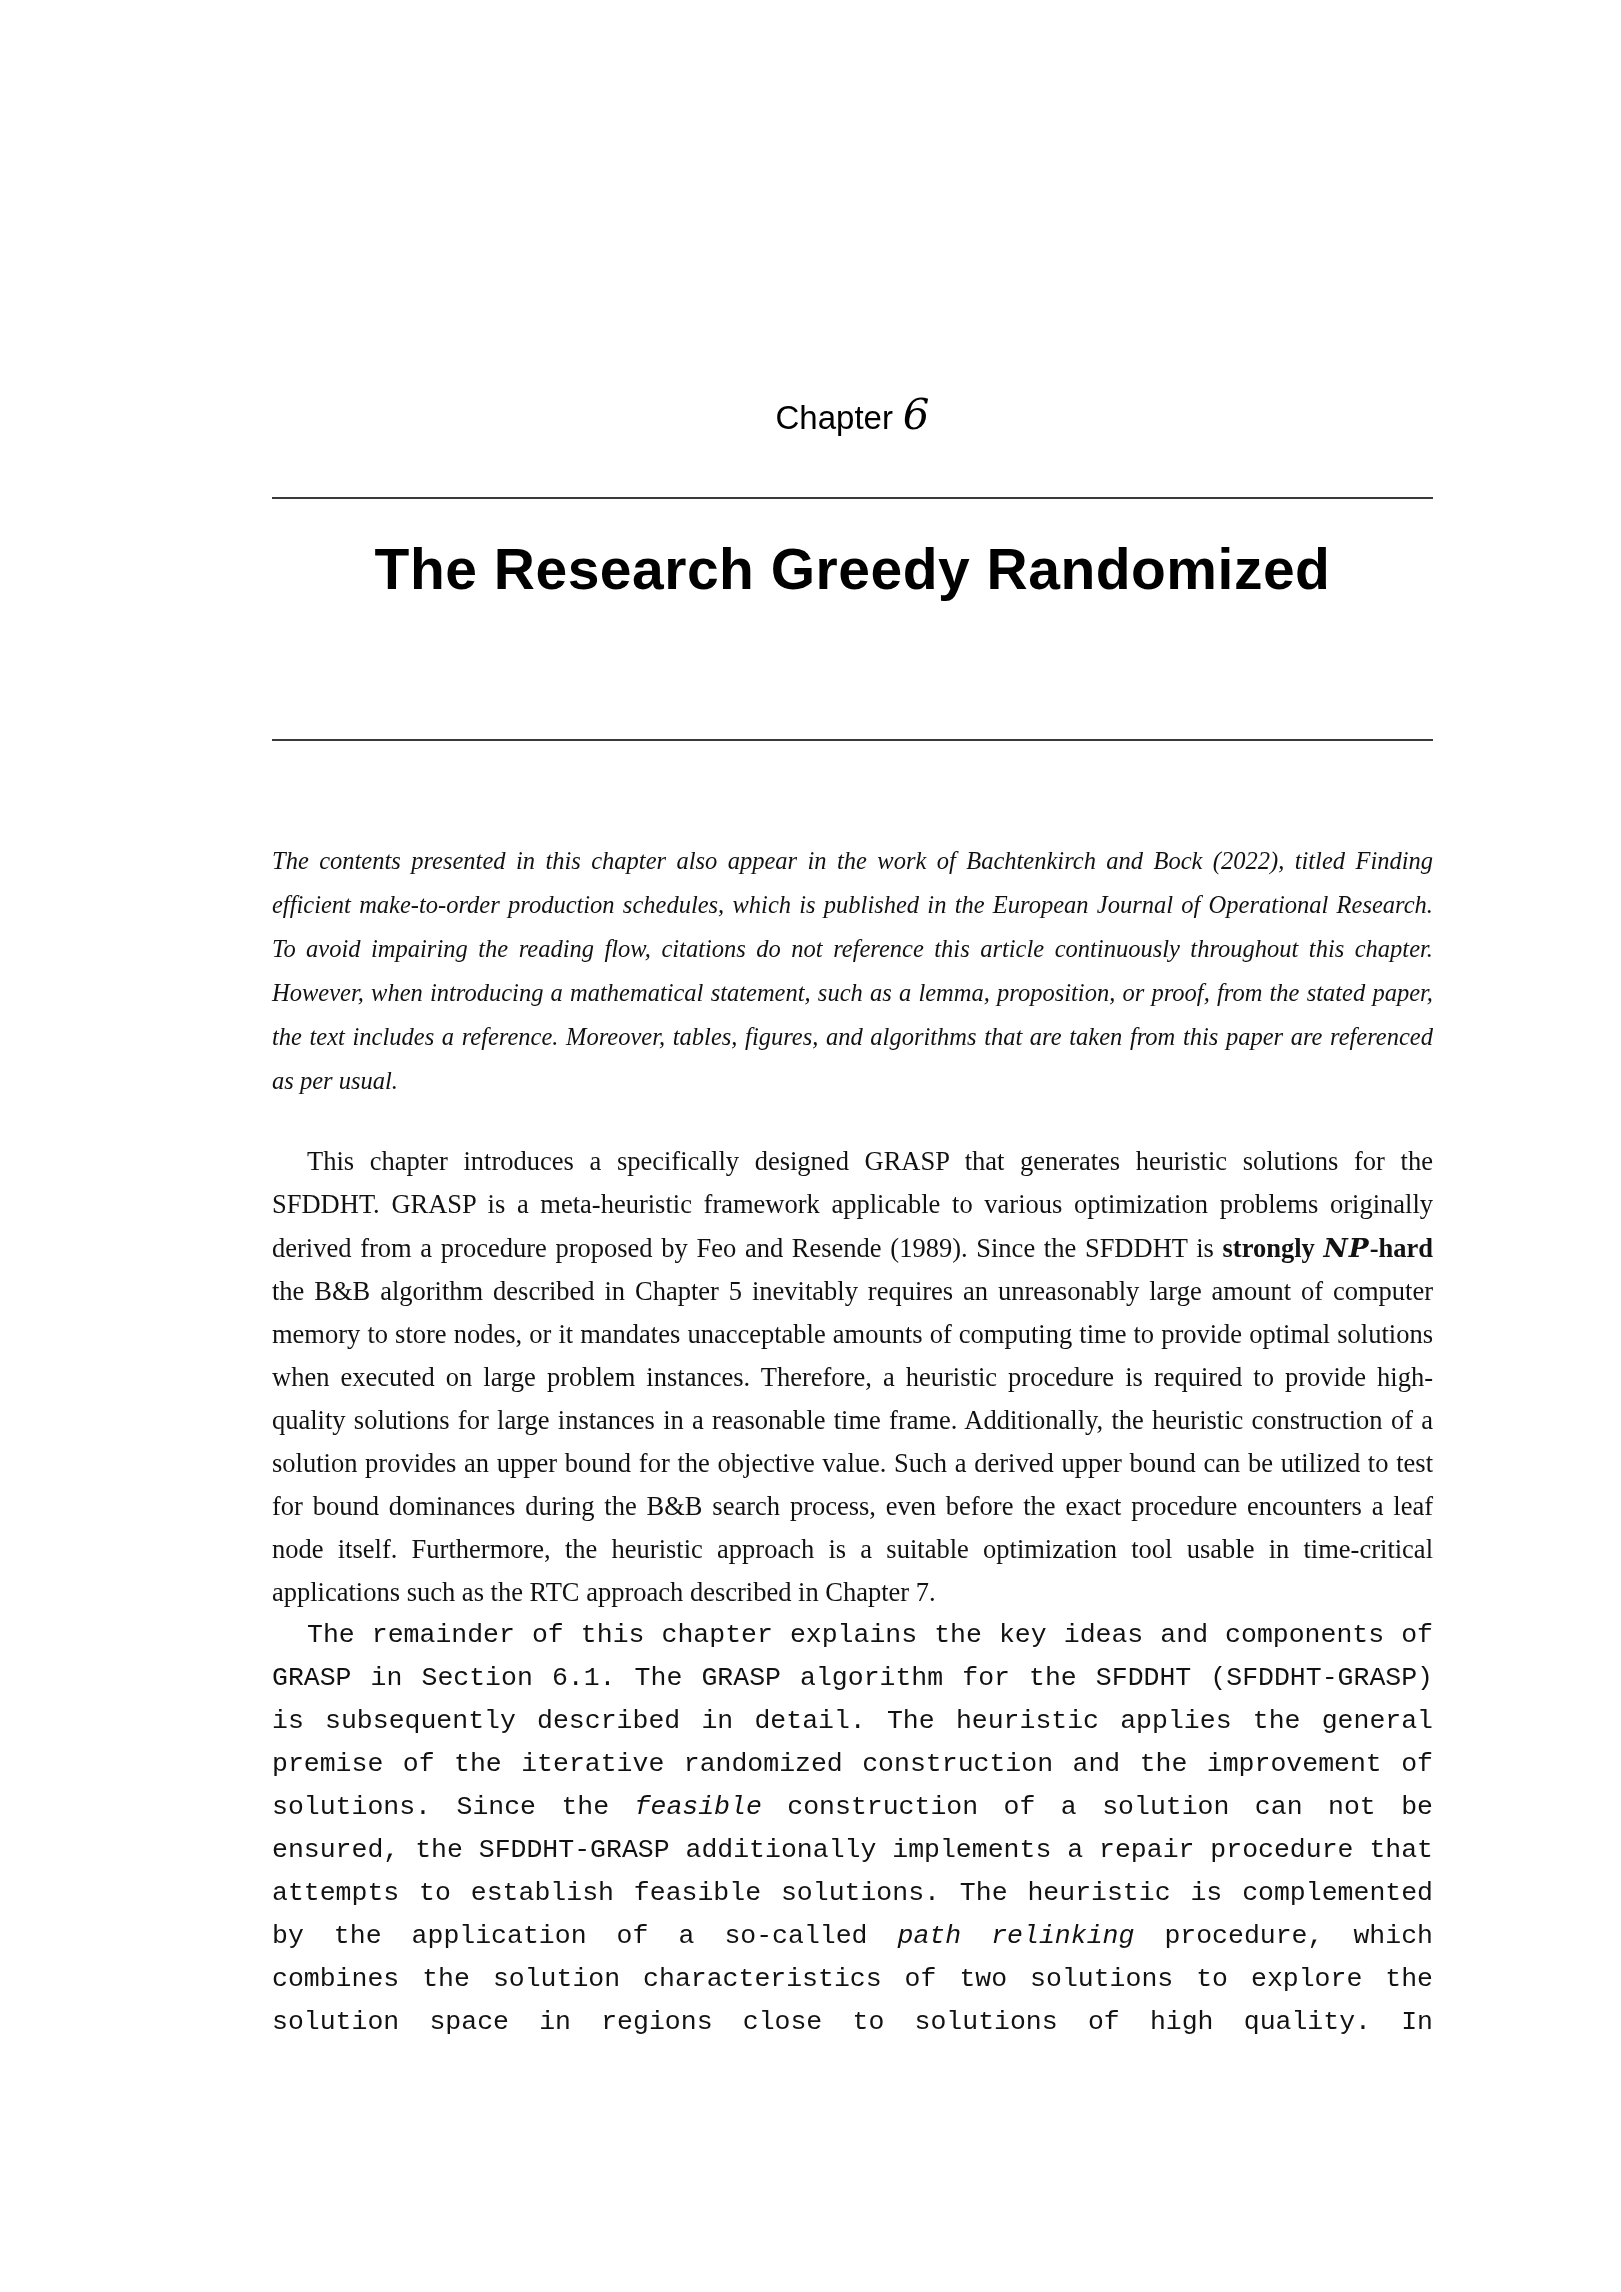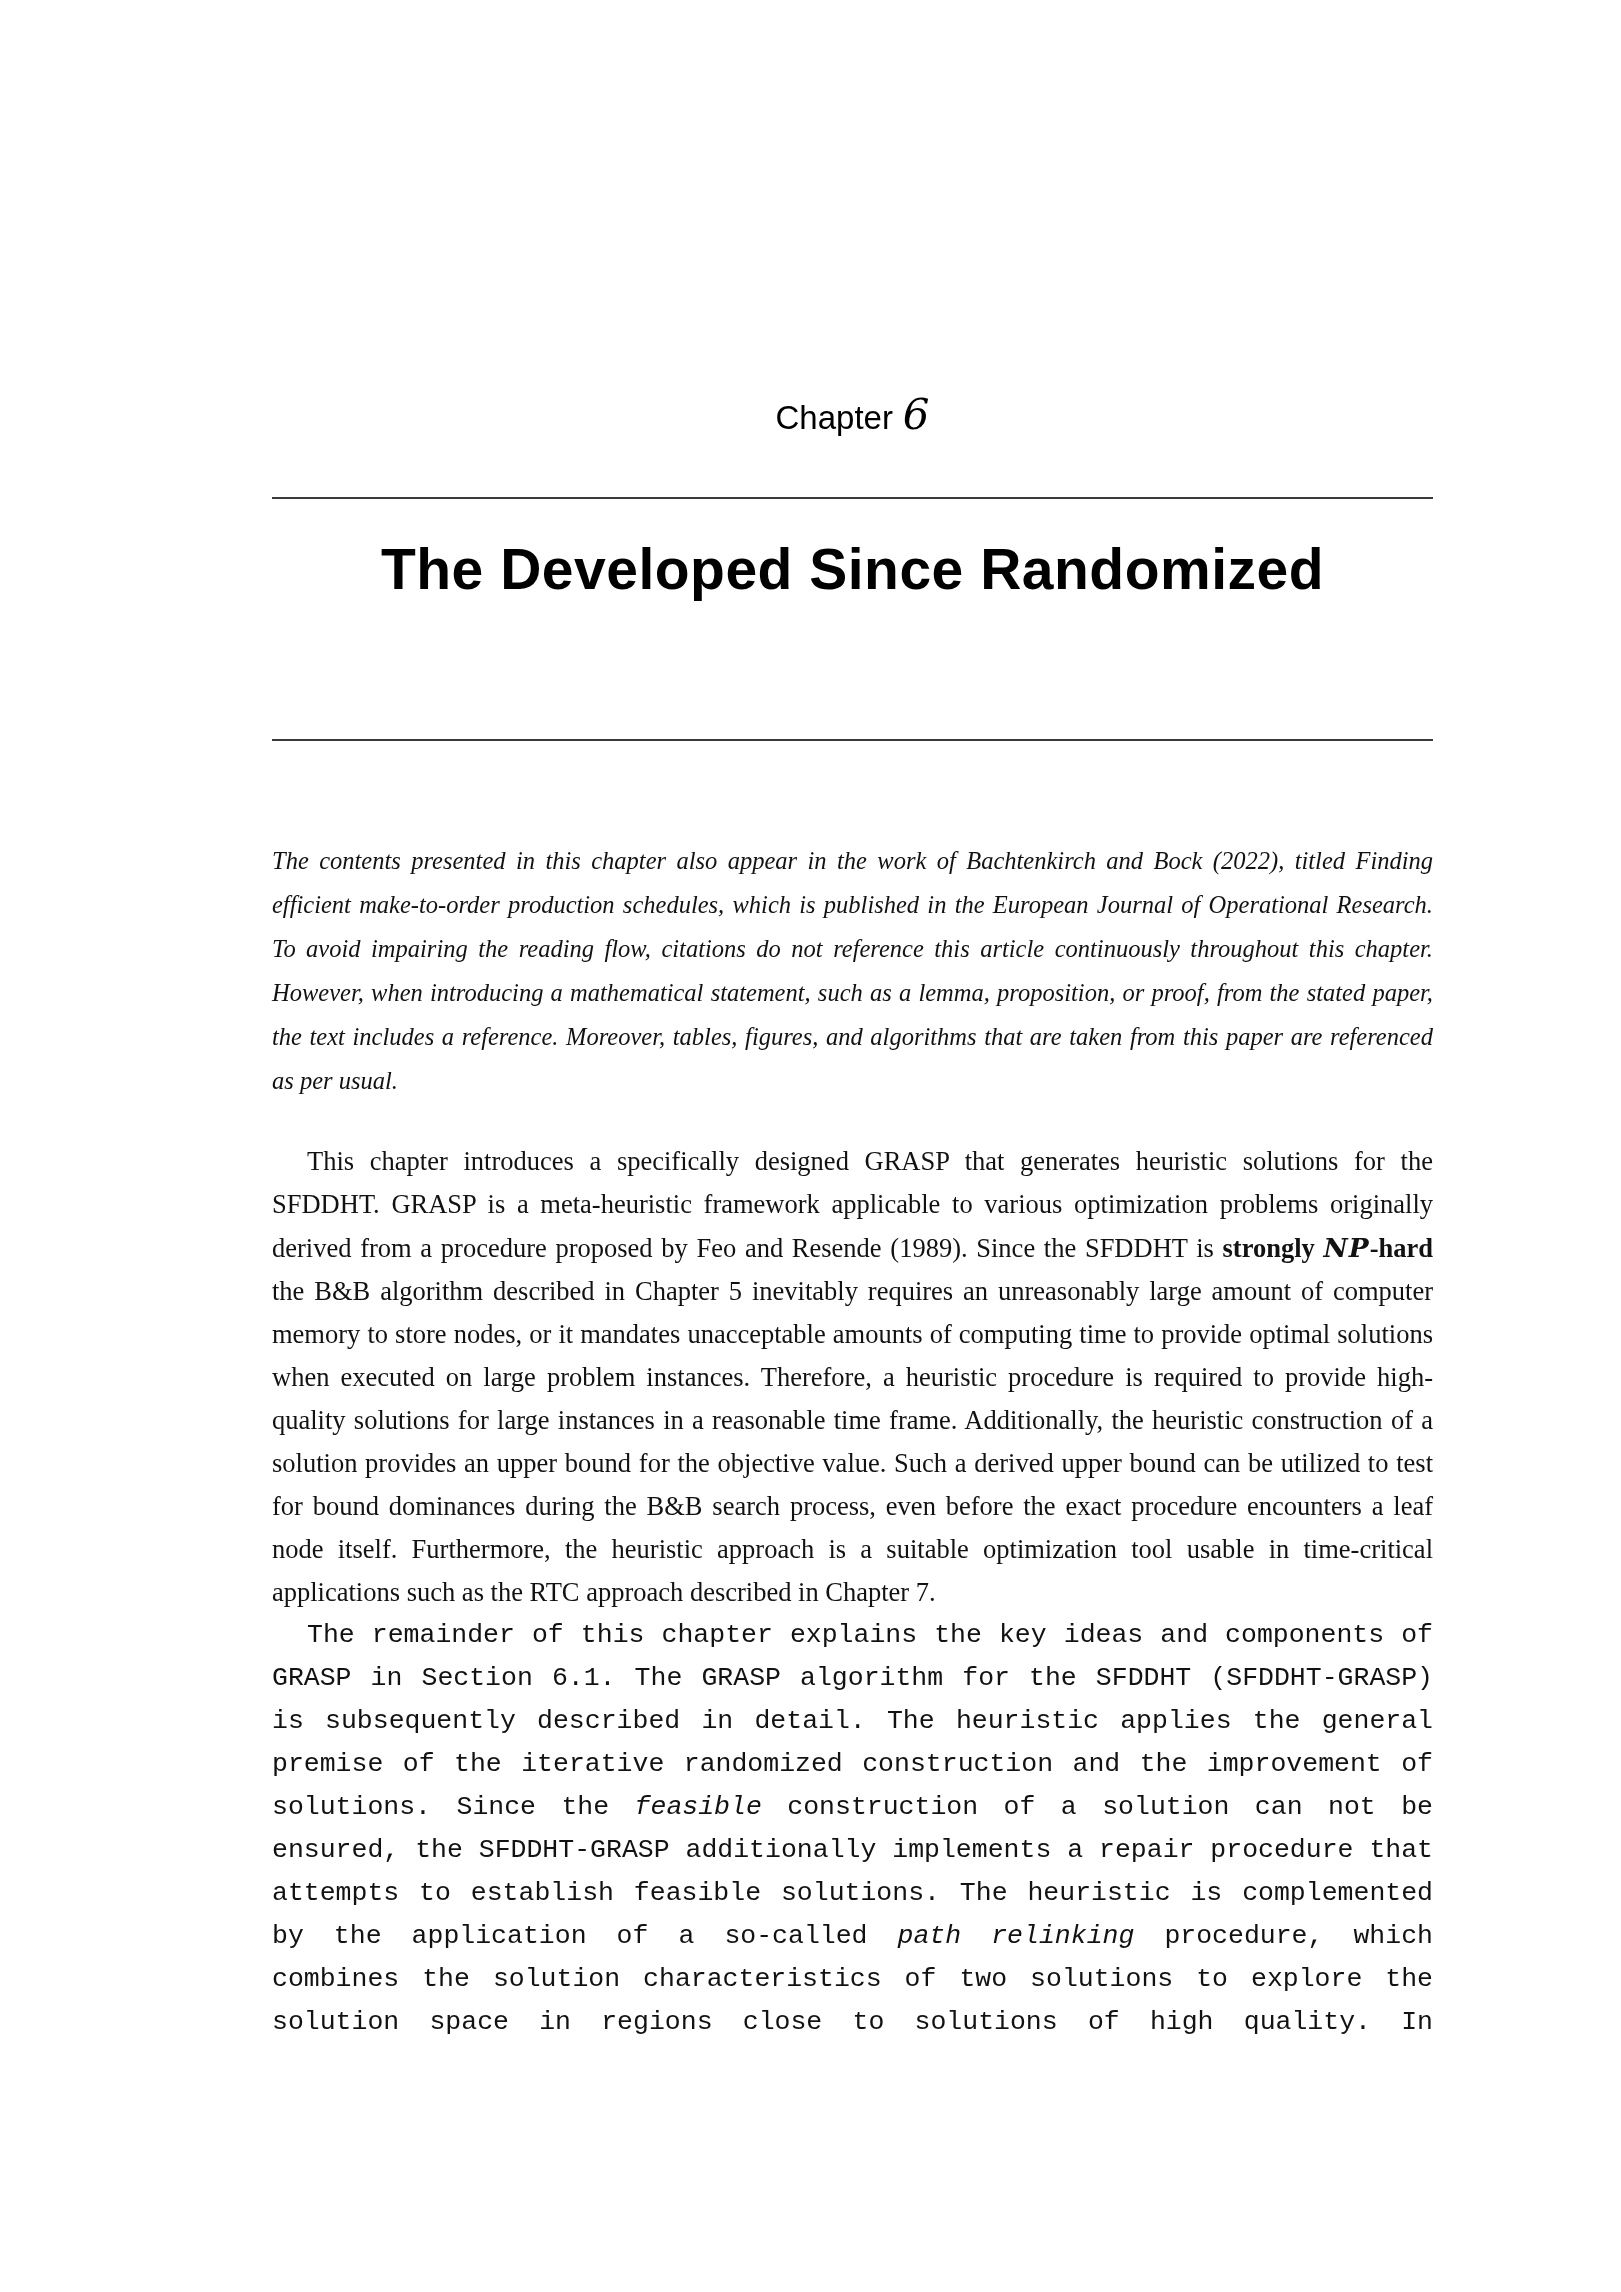--- a/index.html
+++ b/index.html
@@ -126,21 +126,21 @@
 <div class="page">
   <main class="content">
 
     <div class="chapter-heading">
       <span class="chapter-word">Chapter</span><span class="chapter-num">6</span>
     </div>
 
     <hr class="rule rule-top">
 
     <h1 class="title">
-      <span class="title-line">The Developed Since Randomized</span>
+      <span class="title-line">The Research Greedy Randomized</span>
     </h1>
 
     <hr class="rule rule-bottom">
 
     <p class="preamble"><span>The contents presented in this chapter also appear in the work of Bachtenkirch and Bock (2022), titled Finding efficient make-to-order production schedules, which is published in the European Journal of Operational Research. To avoid impairing the reading flow, citations do not reference this article continuously throughout this chapter. However, when introducing a mathematical statement, such as a lemma, proposition, or proof, from the stated paper, the text includes a reference. Moreover, tables, figures, and algorithms that are taken from this paper are referenced as per usual.</span></p>
 
     <div class="body-block">
       <p class="body-par indent"><span>This chapter introduces a specifically designed GRASP that generates heuristic solutions for the SFDDHT. GRASP is a meta-heuristic framework applicable to various optimization problems originally derived from a procedure proposed by Feo and Resende (1989). Since the SFDDHT is </span><span class="run-bold">strongly </span><span class="run-cal">NP</span><span class="run-bold">-hard</span><span> the B&amp;B algorithm described in Chapter 5 inevitably requires an unreasonably large amount of computer memory to store nodes, or it mandates unacceptable amounts of computing time to provide optimal solutions when executed on large problem instances. Therefore, a heuristic procedure is required to provide high-quality solutions for large instances in a reasonable time frame. Additionally, the heuristic construction of a solution provides an upper bound for the objective value. Such a derived upper bound can be utilized to test for bound dominances during the B&amp;B search process, even before the exact procedure encounters a leaf node itself. Furthermore, the heuristic approach is a suitable optimization tool usable in time-critical applications such as the RTC approach described in Chapter 7.</span></p>
       <p class="body-par indent cont-next-page"><span>The remainder of this chapter explains the key ideas and components of GRASP in Section 6.1. The GRASP algorithm for the SFDDHT (SFDDHT-GRASP) is subsequently described in detail. The heuristic applies the general premise of the iterative randomized construction and the improvement of solutions. Since the </span><span class="run-italic">feasible</span><span> construction of a solution can not be ensured, the SFDDHT-GRASP additionally implements a repair procedure that attempts to establish feasible solutions. The heuristic is complemented by the application of a so-called </span><span class="run-italic">path relinking</span><span> procedure, which combines the solution characteristics of two solutions to explore the solution space in regions close to solutions of high quality. In</span></p>
     </div>

